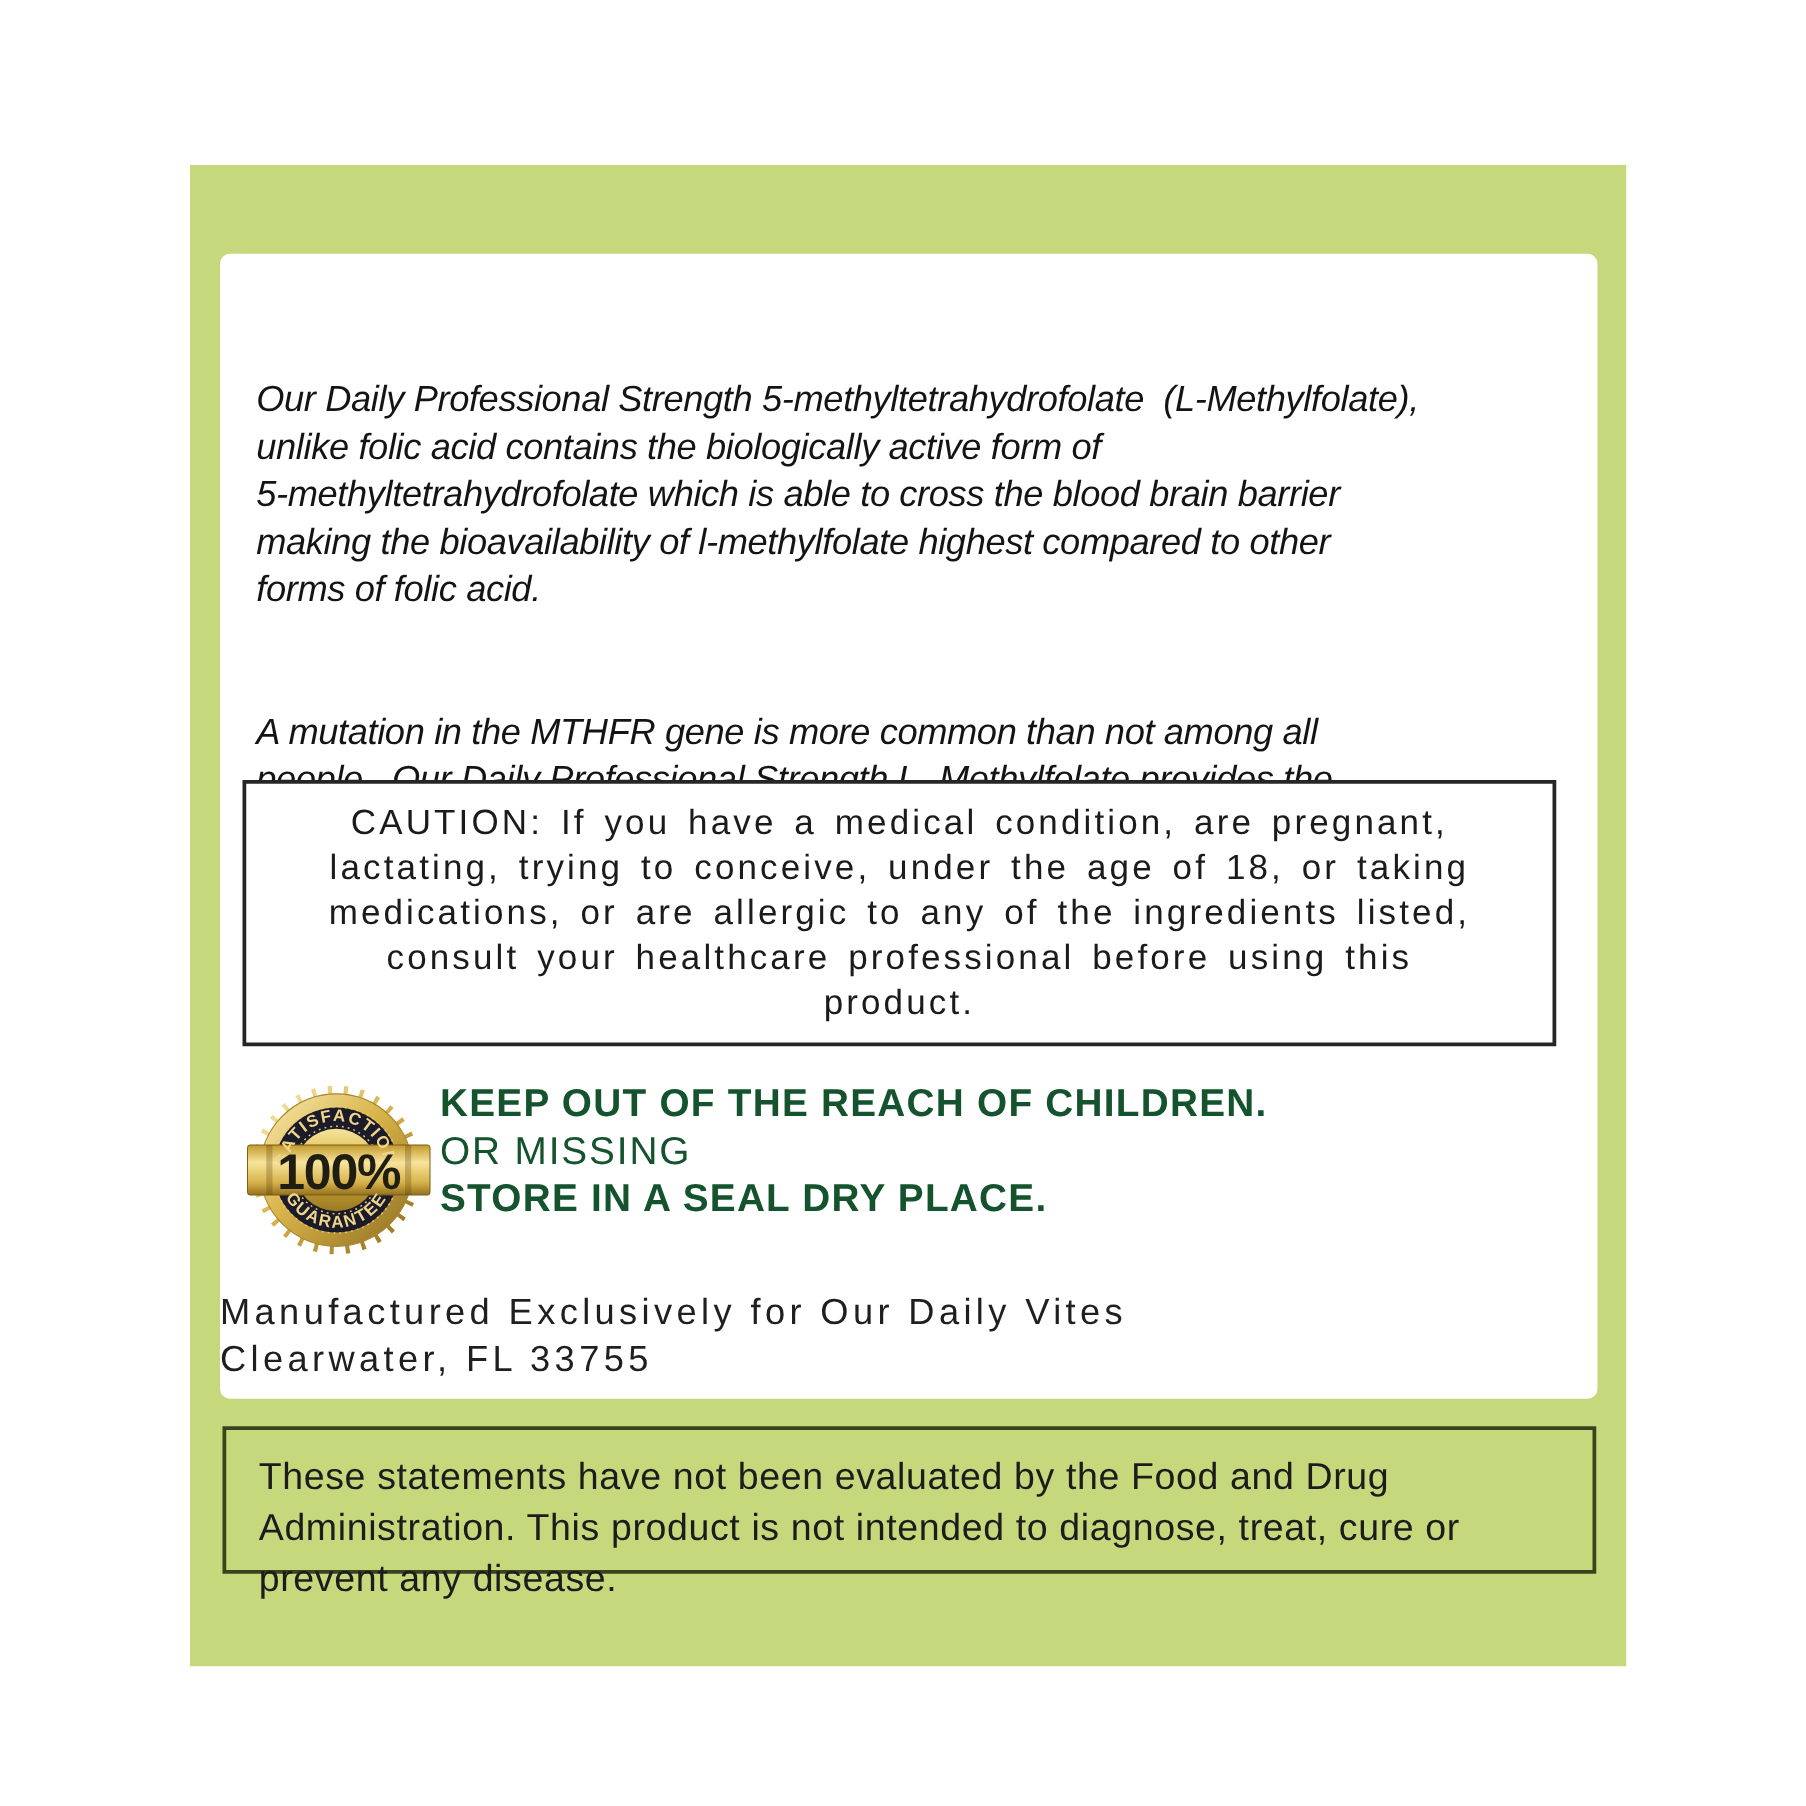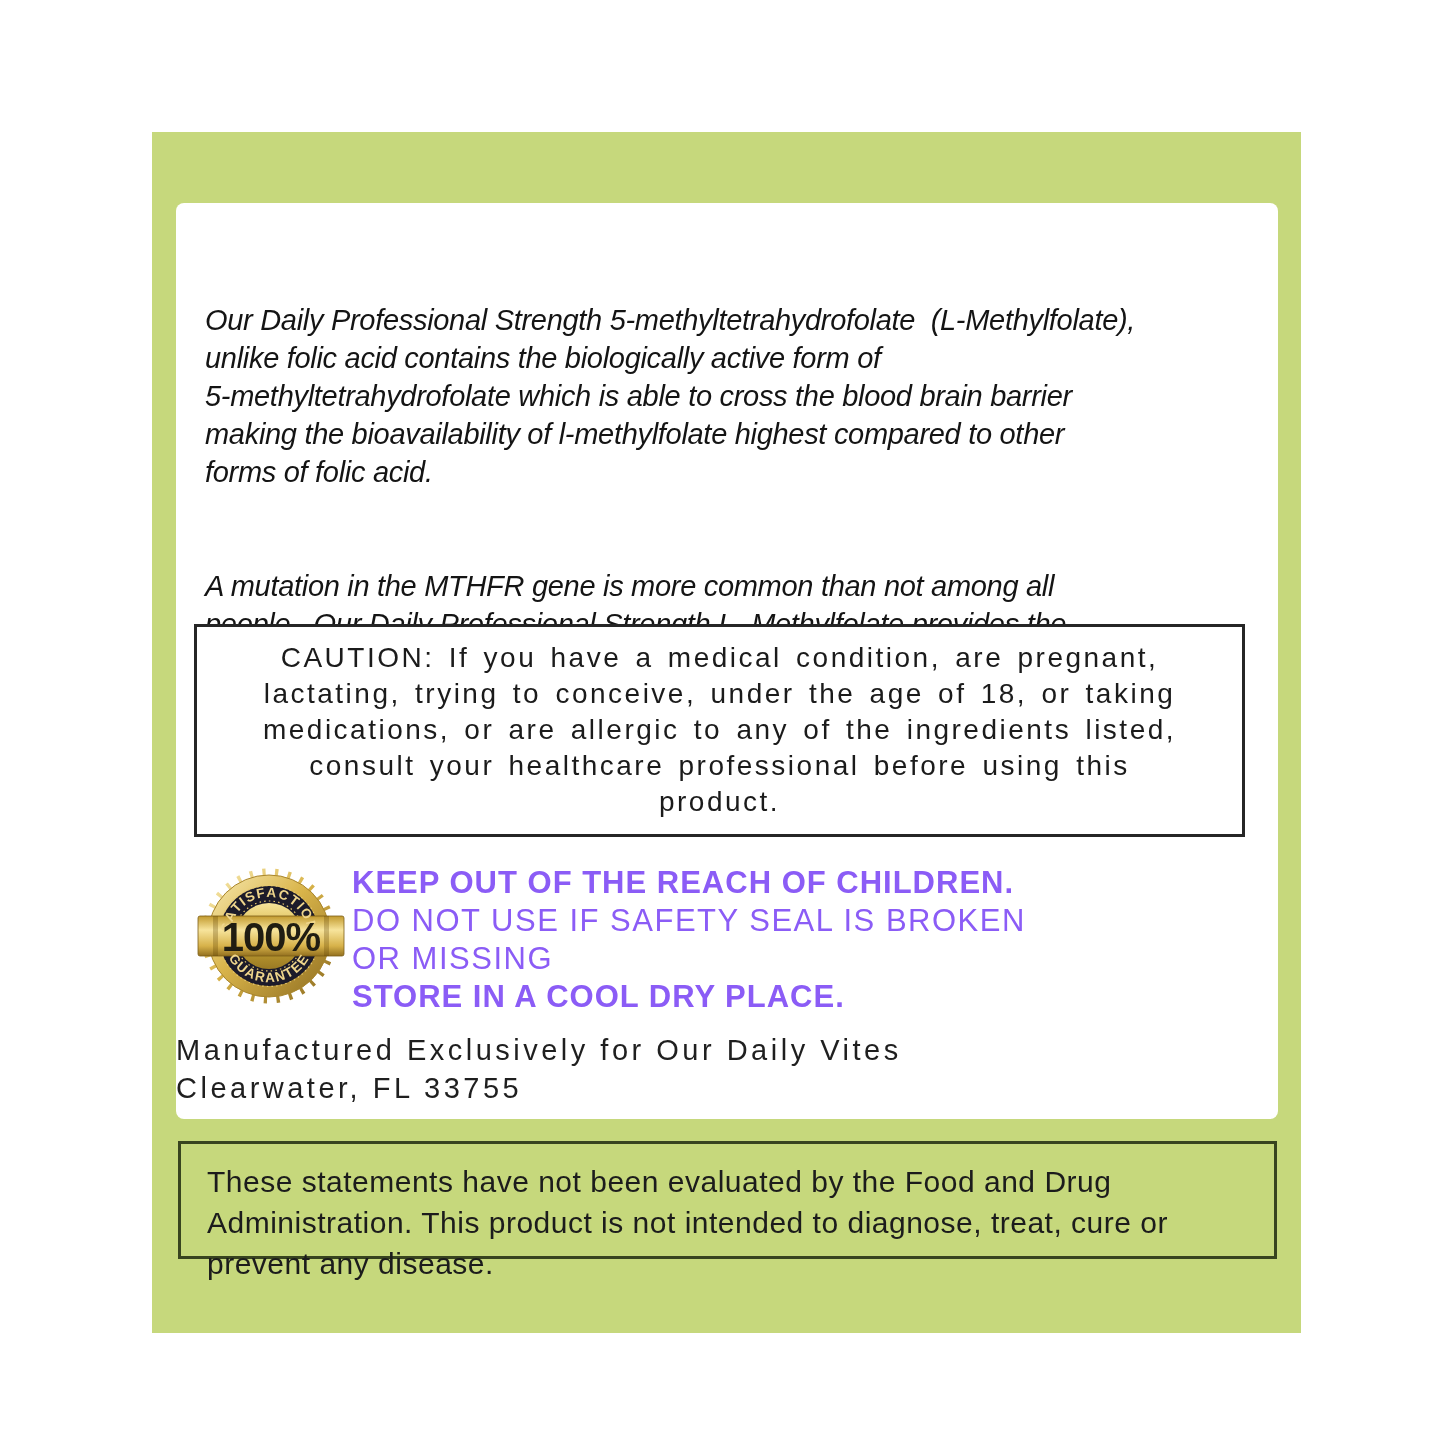--- a/index.html
+++ b/index.html
@@ -77,21 +77,21 @@
     font-weight: 700;
     font-size: 40px;
     fill: #201d12;
     letter-spacing: -1px;
     text-anchor: middle;
   }
 
   .warnings {
     position: absolute;
     left: 176px; top: 661px;
-    color: #8b5cf6;
+    color: #14532d;
     font-size: 31px;
     line-height: 38px;
     letter-spacing: 1.5px;
     white-space: nowrap;
   }
   .warnings .w-bold { font-weight: 700; letter-spacing: 1px; }
 
   .manufactured {
     position: absolute;
     left: 0; top: 828px;
@@ -184,23 +184,22 @@
           <textPath href="#arcTop" startOffset="50%">SATISFACTION</textPath>
         </text>
         <text class="arc-text">
           <textPath href="#arcBot" startOffset="50%">GUARANTEE</textPath>
         </text>
         <text x="74" y="89" class="pct-text">100%</text>
       </svg>
 
       <div class="warnings">
         <div class="w-bold">KEEP OUT OF THE REACH OF CHILDREN.</div>
-        <div>DO NOT USE IF SAFETY SEAL IS BROKEN</div>
         <div>OR MISSING</div>
-        <div class="w-bold">STORE IN A COOL DRY PLACE.</div>
+        <div class="w-bold">STORE IN A SEAL DRY PLACE.</div>
       </div>
 
       <div class="manufactured">
         <div>Manufactured Exclusively for Our Daily Vites</div>
         <div>Clearwater, FL 33755</div>
       </div>
 
     </div>
 
     <div class="disclaimer-box">

